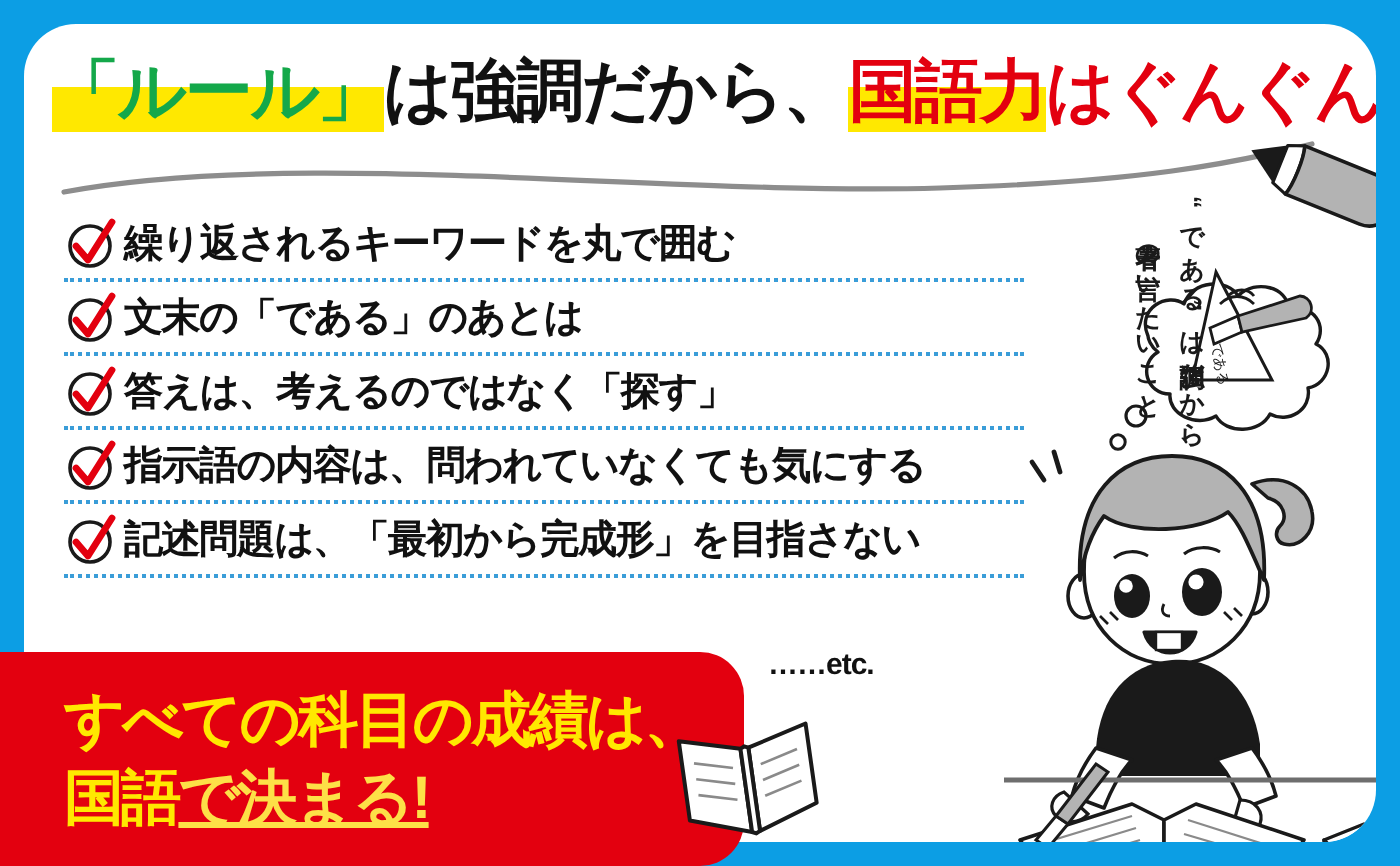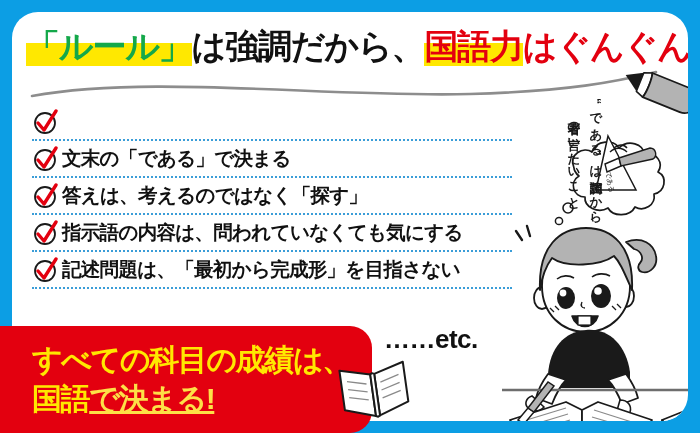--- a/index.html
+++ b/index.html
@@ -98,21 +98,21 @@
     color: #111111;
     letter-spacing: -0.7px;
     white-space: nowrap;
   }
 
   
   #etc {
     position: absolute;
     left: 372px;
     top: 312px;
-    font-size: 26px;
+    font-size: 15px;
     font-weight: bold;
     color: #111111;
     letter-spacing: -0.5px;
   }
 
   
   #banner {
     position: absolute;
     left: 0;
     top: 326px;
@@ -198,30 +198,31 @@
 
     <div id="checklist">
 
       <div class="ck-row">
         <span class="ck-icon">
           <svg viewBox="0 0 26 26" width="26" height="26">
             <circle cx="13" cy="14" r="10" fill="none" stroke="#1a1a1a" stroke-width="1.8"></circle>
             <path d="M6,14 L12,21 L24,2" fill="none" stroke="#e3000f" stroke-width="3.4" stroke-linecap="round" stroke-linejoin="round"></path>
           </svg>
         </span>
-      </div>
-
-      <div class="ck-row">
-        <span class="ck-icon">
-          <svg viewBox="0 0 26 26" width="26" height="26">
-            <circle cx="13" cy="14" r="10" fill="none" stroke="#1a1a1a" stroke-width="1.8"></circle>
-            <path d="M6,14 L12,21 L24,2" fill="none" stroke="#e3000f" stroke-width="3.4" stroke-linecap="round" stroke-linejoin="round"></path>
-          </svg>
-        </span>
-        <span class="ck-text">文末の「である」で決まる</span>
+        <span class="ck-text">繰り返されるキーワードを丸で囲む</span>
+      </div>
+
+      <div class="ck-row">
+        <span class="ck-icon">
+          <svg viewBox="0 0 26 26" width="26" height="26">
+            <circle cx="13" cy="14" r="10" fill="none" stroke="#1a1a1a" stroke-width="1.8"></circle>
+            <path d="M6,14 L12,21 L24,2" fill="none" stroke="#e3000f" stroke-width="3.4" stroke-linecap="round" stroke-linejoin="round"></path>
+          </svg>
+        </span>
+        <span class="ck-text">文末の「である」のあとは</span>
       </div>
 
 
       <div class="ck-row">
         <span class="ck-icon">
           <svg viewBox="0 0 26 26" width="26" height="26">
             <circle cx="13" cy="14" r="10" fill="none" stroke="#1a1a1a" stroke-width="1.8"></circle>
             <path d="M6,14 L12,21 L24,2" fill="none" stroke="#e3000f" stroke-width="3.4" stroke-linecap="round" stroke-linejoin="round"></path>
           </svg>
         </span>

